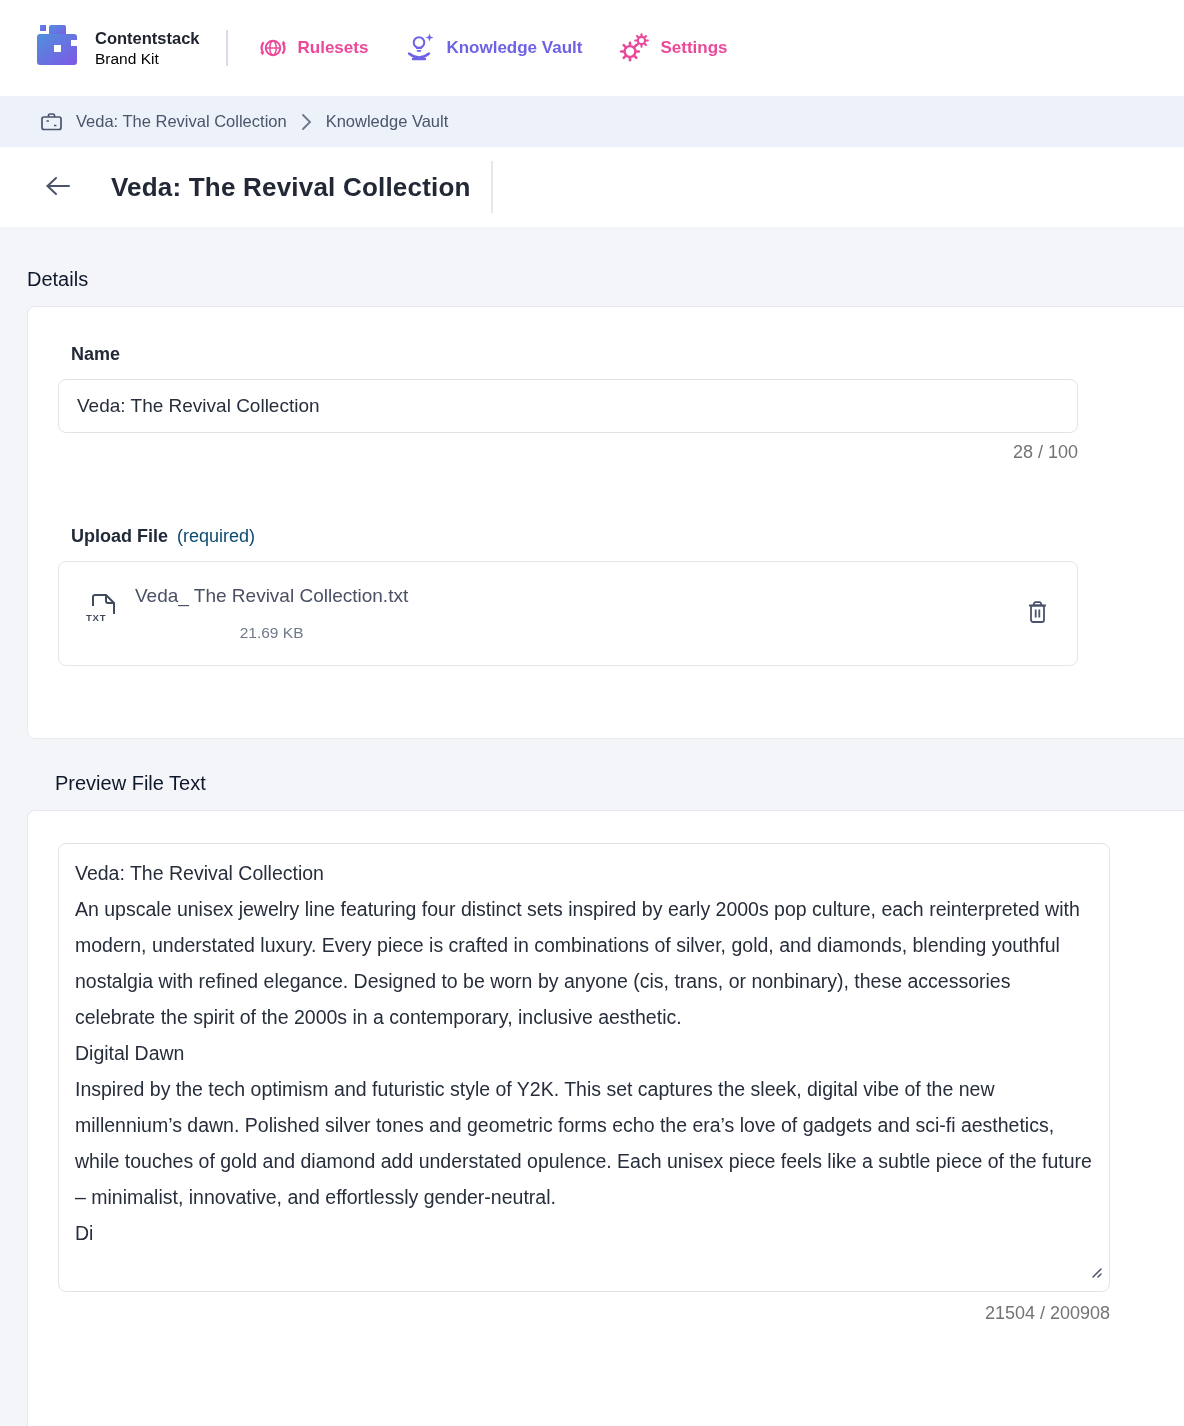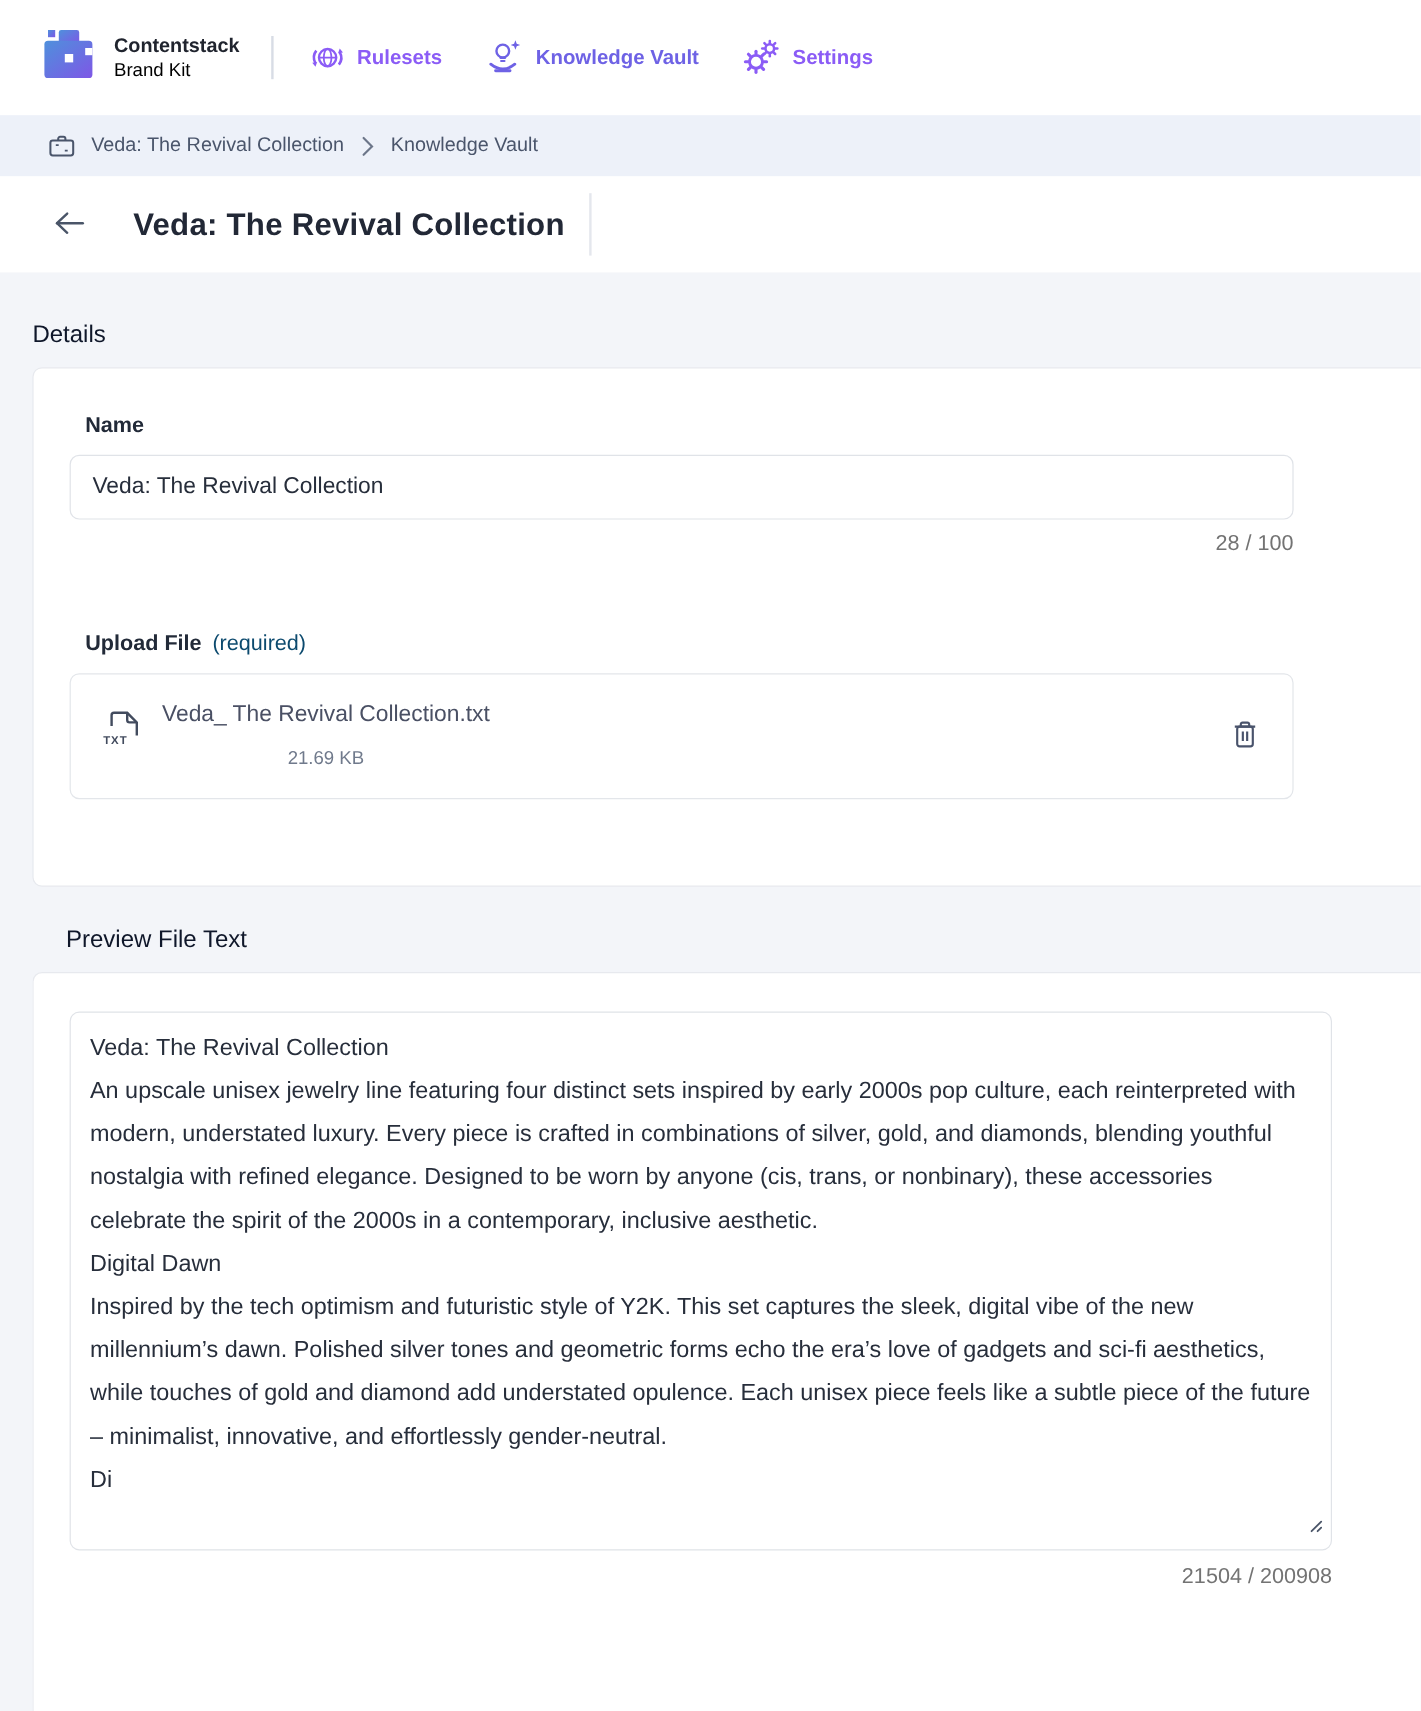--- a/index.html
+++ b/index.html
@@ -9,21 +9,21 @@
 
   
   .topnav { height:96px; display:flex; align-items:center; padding-left:34px; background:#fff; }
   .logo-group { display:flex; align-items:center; cursor:pointer; }
   .brand-text { margin-left:15px; }
   .brand-name { font-size:16.5px; font-weight:700; color:#20242e; line-height:1.25; }
   .brand-sub  { font-size:15.5px; color:#000000; line-height:1.25; }
   .nav-divider { width:2px; height:36px; background:#d8dce5; margin:0 30px 0 26px; }
   .nav-items { display:flex; align-items:center; gap:36px; }
   .nav-item { display:flex; align-items:center; gap:10px; font-size:17px; font-weight:600;
-    color:#8b5cf6; cursor:pointer; }
+    color:#ec4899; cursor:pointer; }
   .nav-item.active { color:var(--accent); }
   .nav-item svg { display:block; }
 
   
   .breadcrumb-bar { height:51px; background:#edf1f9; display:flex; align-items:center;
     padding-left:40px; }
   .crumb { font-size:16.5px; font-weight:500; color:#4a556b; cursor:pointer; }
   .crumb-icon { margin-right:13px; display:flex; }
   .crumb-sep { margin:0 14px; display:flex; }
 

